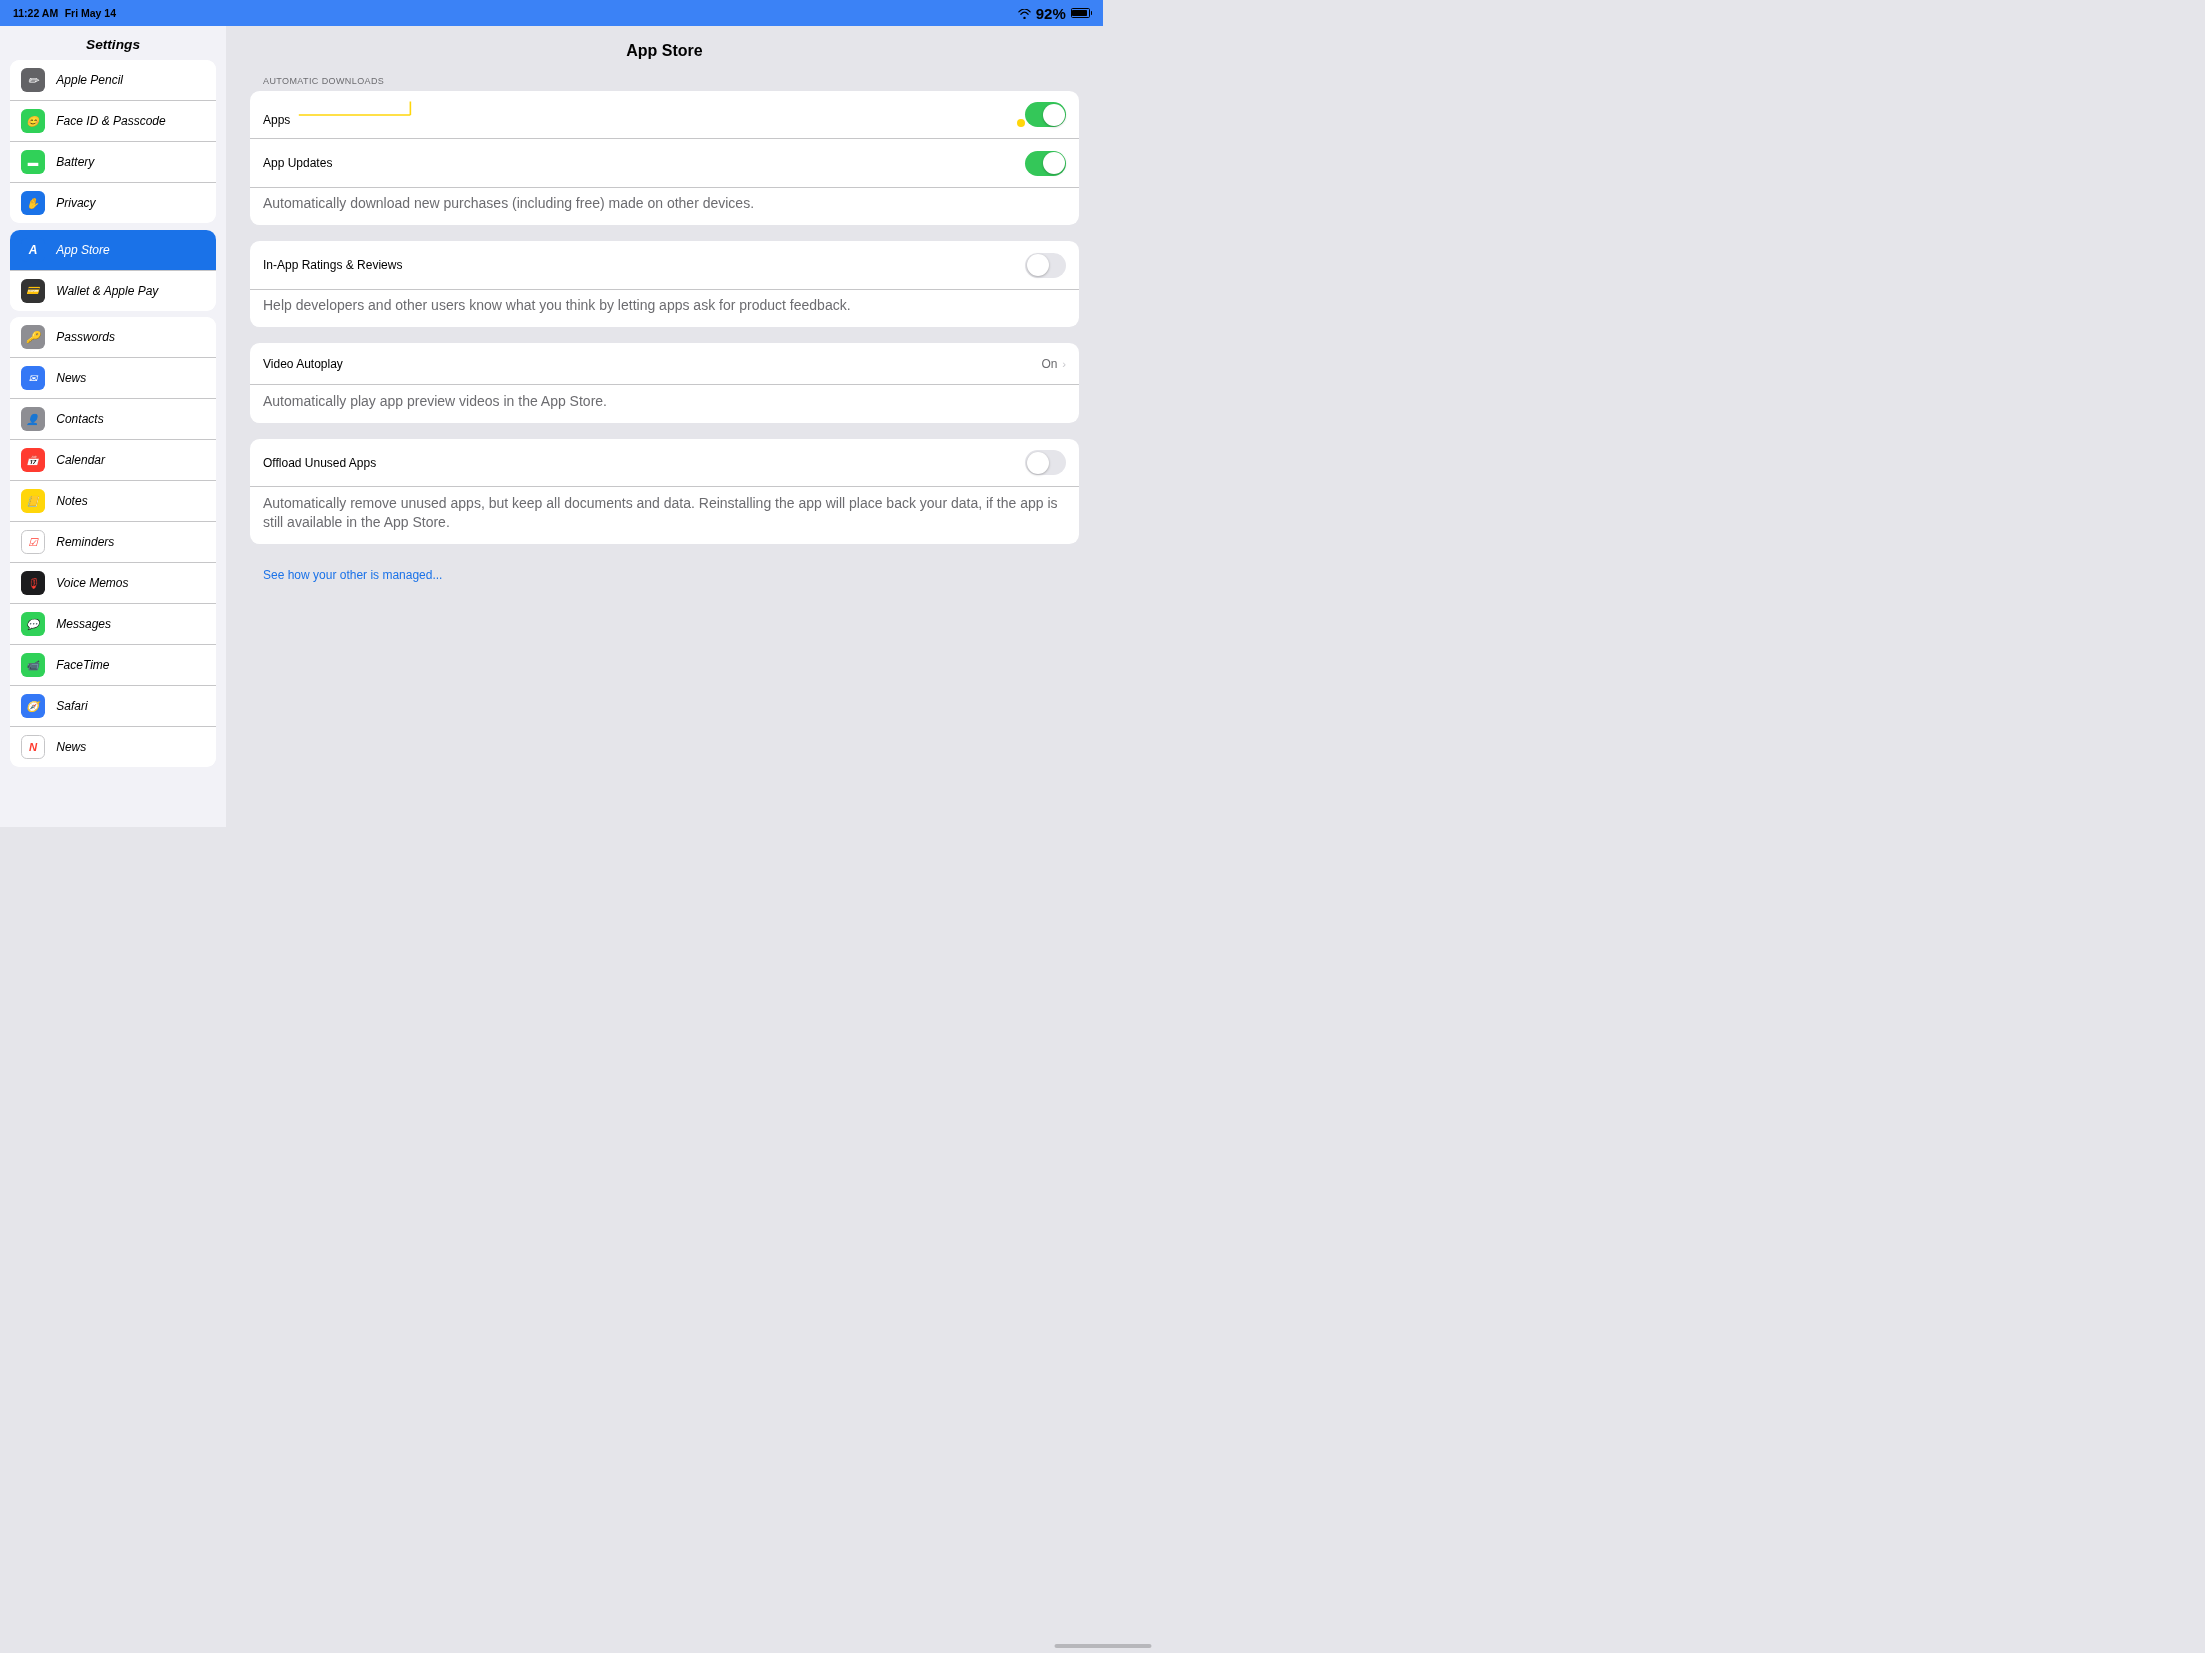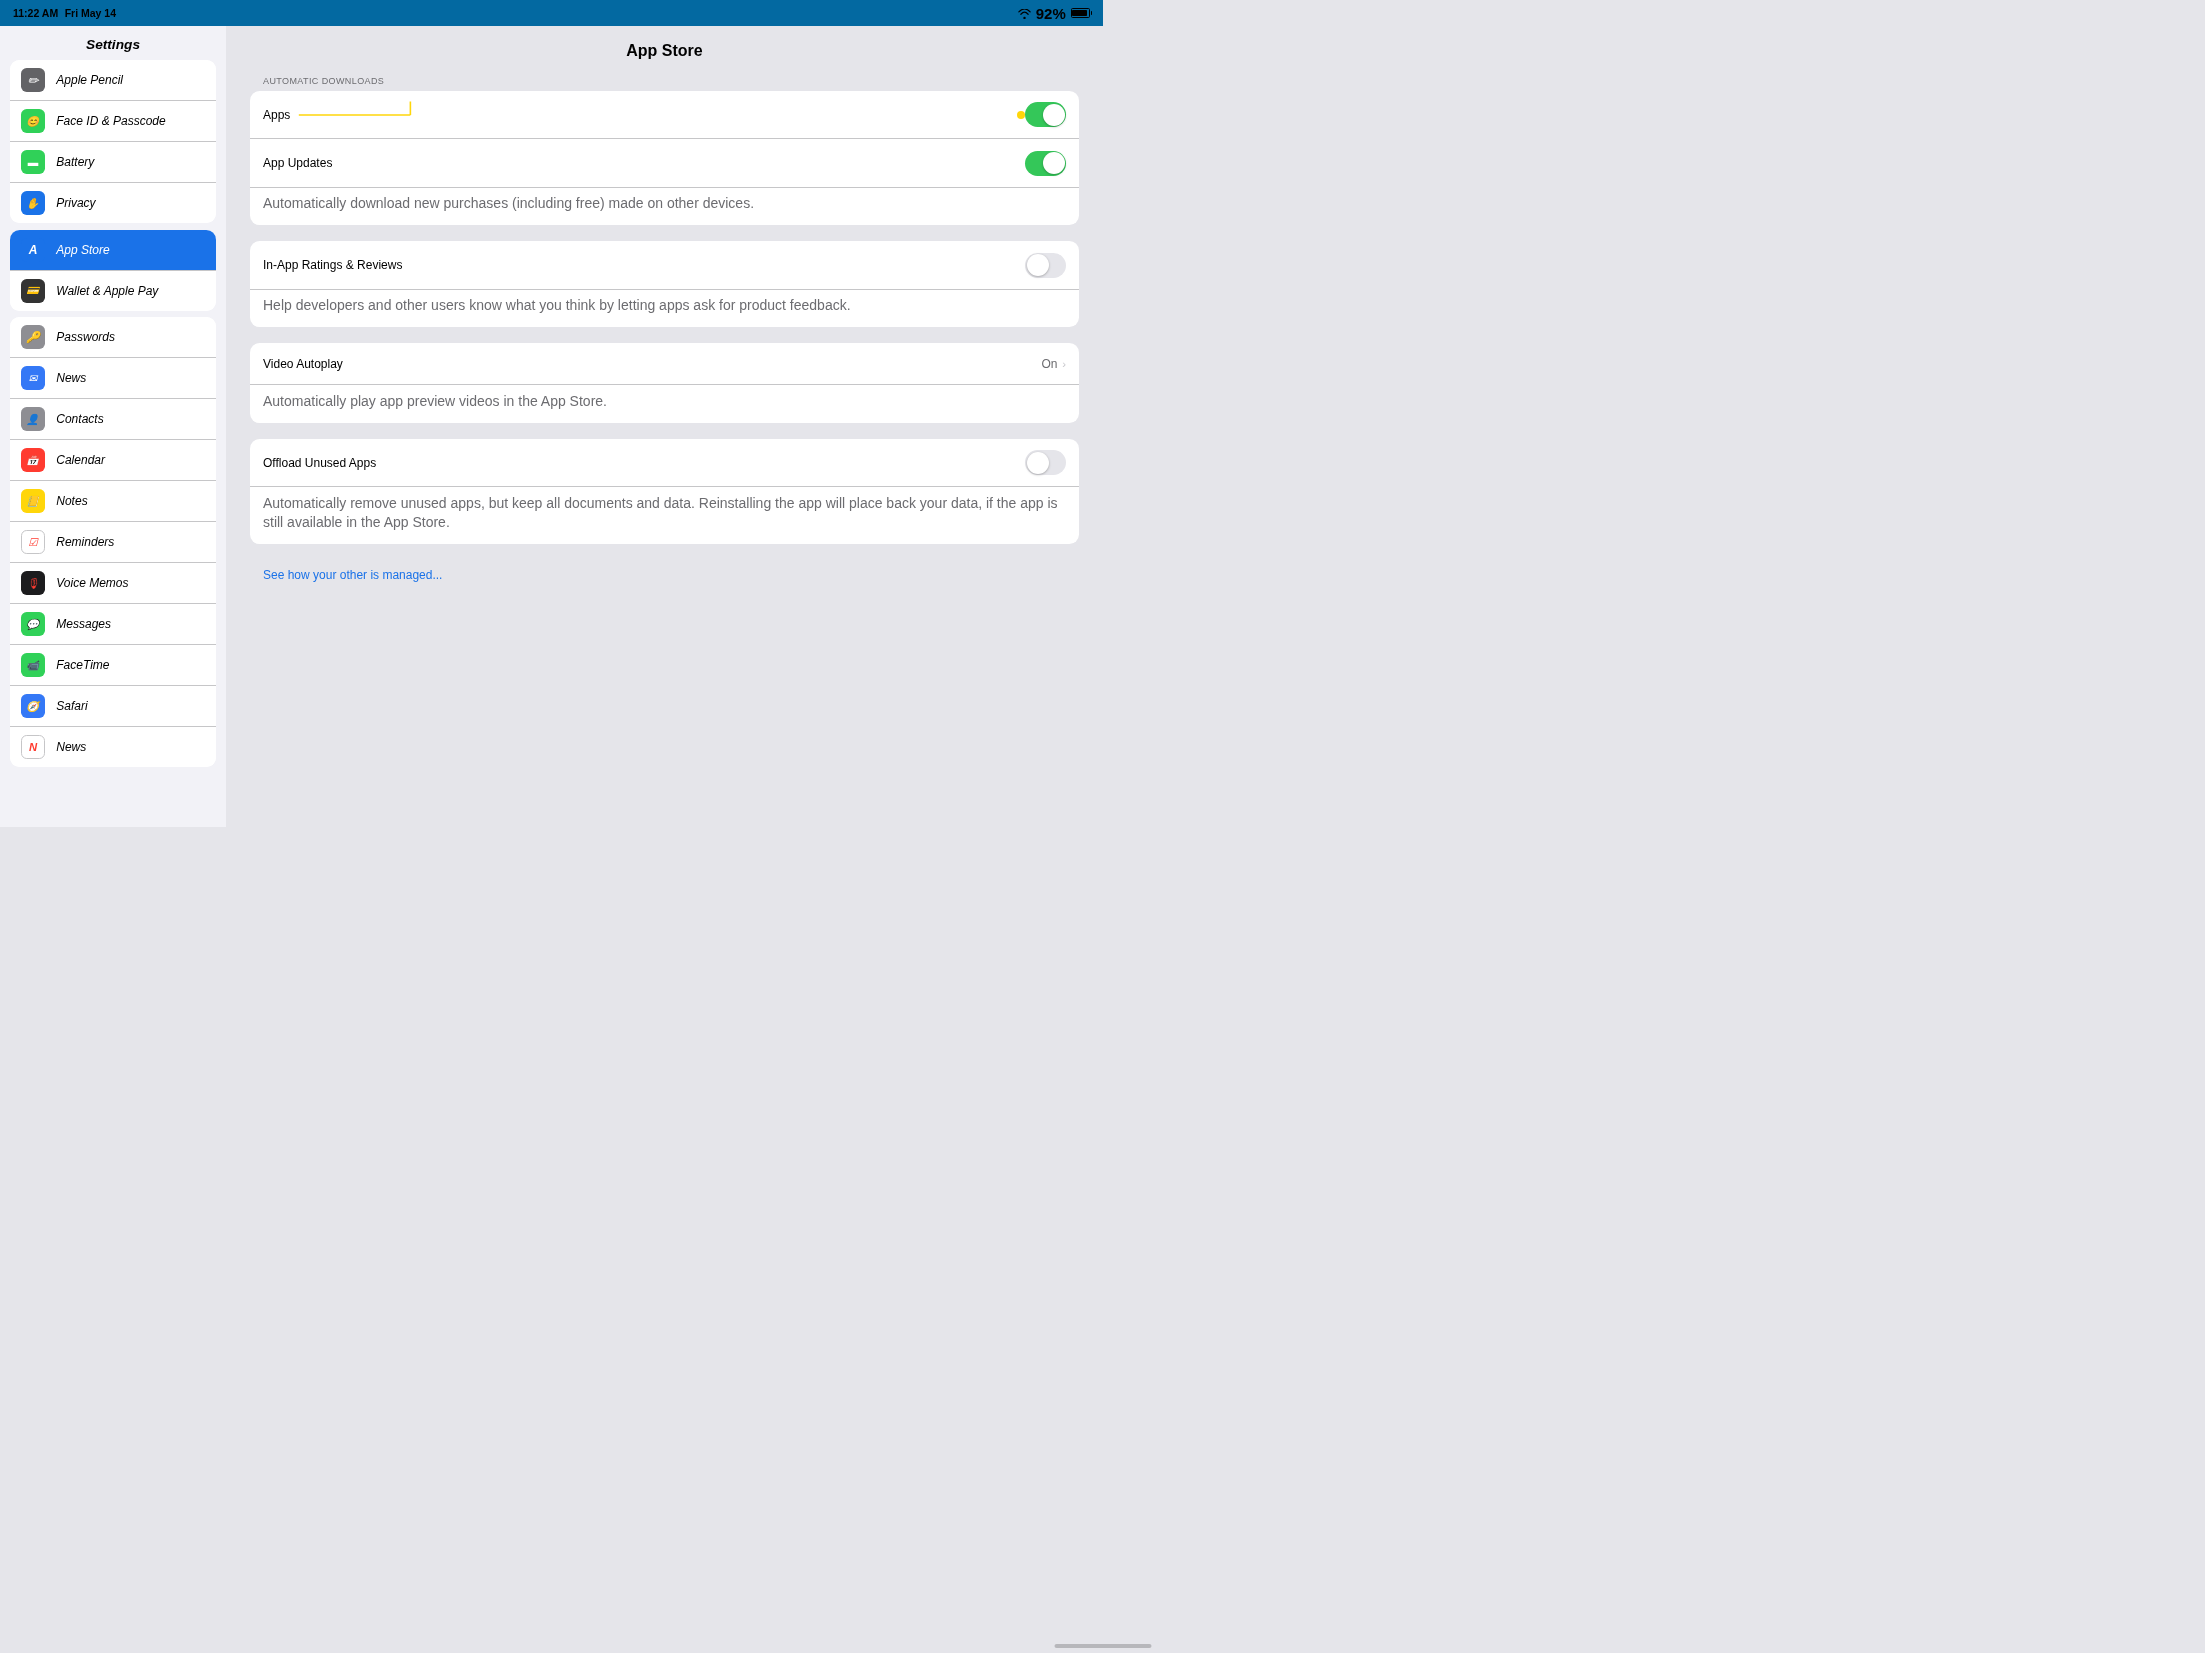--- a/index.html
+++ b/index.html
@@ -12,21 +12,21 @@
       display: flex;
       flex-direction: column;
     }
 
     
     .status-bar {
       display: flex;
       justify-content: space-between;
       align-items: center;
       padding: 8px 13px;
-      background: #0369a1;
+      background: #3b82f6;
       height: 26px;
       flex-shrink: 0;
     }
     .status-time {
       font-size: 10.5px;
       font-weight: 600;
       color: #000;
     }
     .status-right {
       display: flex;
@@ -235,20 +235,21 @@
     .link-text {
       font-size: 12px;
       color: #1a72e8;
       cursor: pointer;
       padding: 8px 13px;
     }
 
     
     .annotation-container {
       position: relative;
+      align-items: flex-end;
     }
     .annotation-dot {
       width: 8px;
       height: 8px;
       background: #ffd60a;
       border-radius: 50%;
       display: inline-block;
       margin-left: 4.8px;
       vertical-align: middle;
     }

